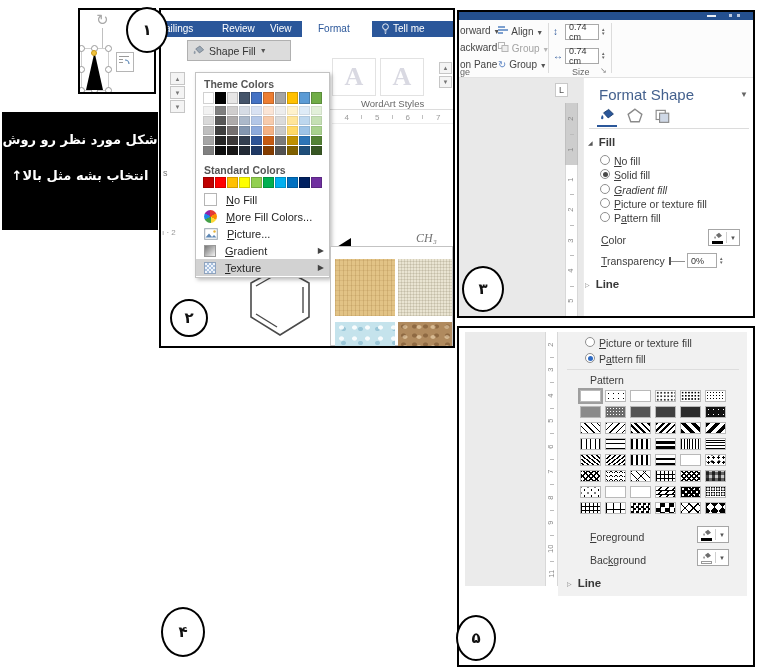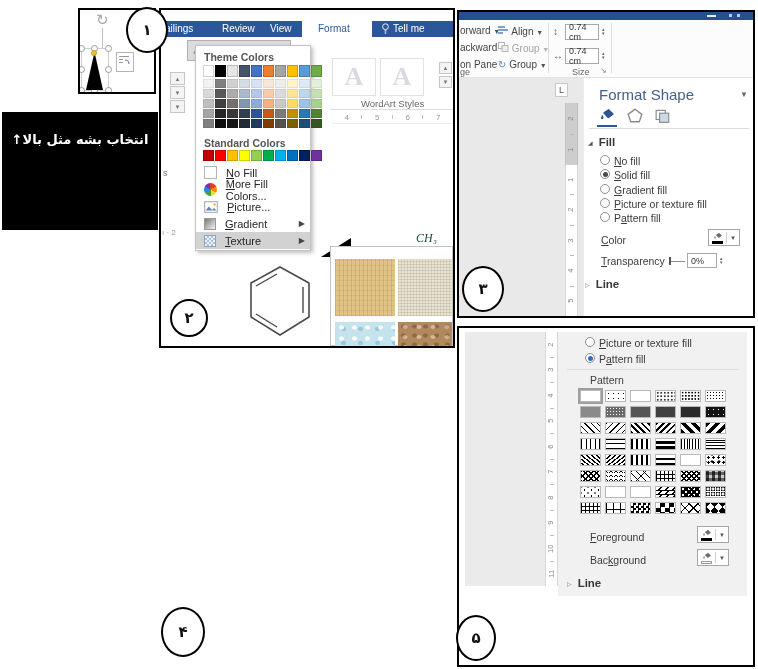--- a/index.html
+++ b/index.html
@@ -62,21 +62,21 @@
   
   .wa-box { position:absolute; width:44px; height:38px; background:#fff; border:1px solid #e2e2e2;
             display:flex; align-items:center; justify-content:center;
             font:bold 26px "Liberation Serif", serif; color:#d9d9e2; }
   .grp-label { position:absolute; font-size:9.5px; color:#666; }
   .hruler { position:absolute; display:flex; align-items:center; justify-content:space-evenly;
             border-bottom:1px solid #ececec; background:#fff; }
   .hruler .rnum { font-size:8px; color:#999; }
   .hruler .rtick { width:1px; height:4px; background:#c0c0c0; }
 
-  .formula { position:absolute; font:italic 12px "Liberation Serif", serif; color:#14532d; }
+  .formula { position:absolute; font:italic 12px "Liberation Serif", serif; color:#737373; }
   .doc-tri { position:absolute; background:#000; clip-path:polygon(0 100%,100% 0,100% 100%); }
 
   
   .flyout { position:absolute; background:#fff; border:1px solid #c3c3c3; z-index:7; }
   .tex { position:absolute; }
   .tex-papyrus { background:#e2c386; background-image:repeating-linear-gradient(90deg,rgba(150,110,50,.22) 0 1px,transparent 1px 4px),repeating-linear-gradient(0deg,rgba(150,110,50,.14) 0 1px,transparent 1px 5px); }
   .tex-canvas { background:#e9e4d2; background-image:repeating-linear-gradient(90deg,rgba(120,110,80,.18) 0 1px,transparent 1px 3px),repeating-linear-gradient(0deg,rgba(120,110,80,.18) 0 1px,transparent 1px 3px); }
   .tex-water { background:#c5e3ec; background-image:radial-gradient(rgba(255,255,255,.9) 2px,transparent 3px),radial-gradient(rgba(110,170,195,.5) 2px,transparent 3px); background-size:13px 11px,17px 14px; }
   .tex-brown { background:#b08a5e; background-image:radial-gradient(rgba(255,235,200,.5) 2px,transparent 3px),radial-gradient(rgba(90,55,25,.4) 2px,transparent 3px); background-size:14px 10px,11px 9px; }
   .tex-stationery { background:#f0eee4; background-image:radial-gradient(rgba(0,0,0,.08) 1px,transparent 1.4px),radial-gradient(rgba(255,255,255,.9) 1px,transparent 1.4px); background-size:5px 4px,7px 5px; }
@@ -215,20 +215,21 @@
       <span>٣</span>
     </div>
   <div class="callout" style="left:161px;top:607px;width:44px;height:50px;">
       <span>۴</span>
     </div>
   <div class="callout" style="left:456px;top:615px;width:40px;height:46px;">
       <span>۵</span>
     </div>
 
   <div class="note">
+    <div>شکل مورد نظر رو روش</div>
     <div>انتخاب بشه مثل بالا↑</div>
   </div>
 
   <div class="panel" style="left:159px;top:8px;width:296px;height:340px;">
 
     <div class="tabbar" style="left:0;top:11px;width:292px;height:16px;">
       <span class="tab" style="left:4px;">ailings</span>
       <span class="tab" style="left:61px;">Review</span>
       <span class="tab" style="left:109px;">View</span>
       <div class="tab-active-bg" style="left:141px;top:0;width:70px;height:16px;"></div>
@@ -250,21 +251,21 @@
       <span>Shape Fill</span>
       <span class="caret">▼</span>
     </div>
 
     <div class="mini-sq" style="left:9px;top:62px;">▲</div>
     <div class="mini-sq" style="left:9px;top:76px;">▼</div>
     <div class="mini-sq" style="left:9px;top:90px;">▼</div>
     <div class="abs" style="left:2px;top:158px;font-size:9px;color:#777;">s</div>
     <div class="abs" style="left:1px;top:218px;font-size:8px;color:#999;">ı · 2</div>
 
-    <div class="menu" style="left:34px;top:35px;width:116px;height:206px;">
+    <div class="menu" style="left:34px;top:62px;width:135px;height:206px;">
       <div class="menu-h" style="top:5px;">Theme Colors</div>
       <div class="tc-grid" style="top:19px;">
           <div class="tc-col">
             <div class="tc-main" title="#FFFFFF" style="background: rgb(255, 255, 255);"></div>
             <div class="tc-vars">
               <div title="#F2F2F2" style="background: rgb(242, 242, 242);"></div>
               <div title="#D9D9D9" style="background: rgb(217, 217, 217);"></div>
               <div title="#BFBFBF" style="background: rgb(191, 191, 191);"></div>
               <div title="#A6A6A6" style="background: rgb(166, 166, 166);"></div>
               <div title="#808080" style="background: rgb(128, 128, 128);"></div>
@@ -520,21 +521,21 @@
     <div class="divline" style="left:130px;top:116px;width:160px;height:1px;"></div>
     <div class="sec-h" style="left:129px;top:124px;">
       <span class="tri">◢</span>
       <span>Fill</span>
     </div>
     <div class="radio" style="left:141px;top:143px;"></div>
     <span class="opt-label" style="left:155px;top:143px;"><u>N</u>o fill</span>
     <div class="radio sel darkdot" style="left:141px;top:157px;"></div>
     <span class="opt-label" style="left:155px;top:157px;"><u>S</u>olid fill</span>
     <div class="radio" style="left:141px;top:172px;"></div>
-    <span class="opt-label" style="left:155px;top:172px;"><u>G</u>radient fill</span>
+    <span class="opt-label" style="left:155px;top:172px;font-style:italic;"><u>G</u>radient fill</span>
     <div class="radio" style="left:141px;top:186px;"></div>
     <span class="opt-label" style="left:155px;top:186px;"><u>P</u>icture or texture fill</span>
     <div class="radio" style="left:141px;top:200px;"></div>
     <span class="opt-label" style="left:155px;top:200px;">P<u>a</u>ttern fill</span>
     <span class="opt-label" style="left:142px;top:222px;"><u>C</u>olor</span>
     <div class="color-btn" style="left:249px;top:217px;width:32px;height:17px;">
       <span class="cb-left">
         <svg width="10" height="8" viewBox="0 0 14 11">
             <path d="M4 4 L8.5 1 L12.6 5 L8 8.4 Z" fill="#6e6e6e"></path>
             <path d="M2.6 6 C1.5 8 1.7 9 2.8 9.2 C3.9 9 4.1 7.8 3.4 6.2 Z" fill="#6e6e6e"></path>

